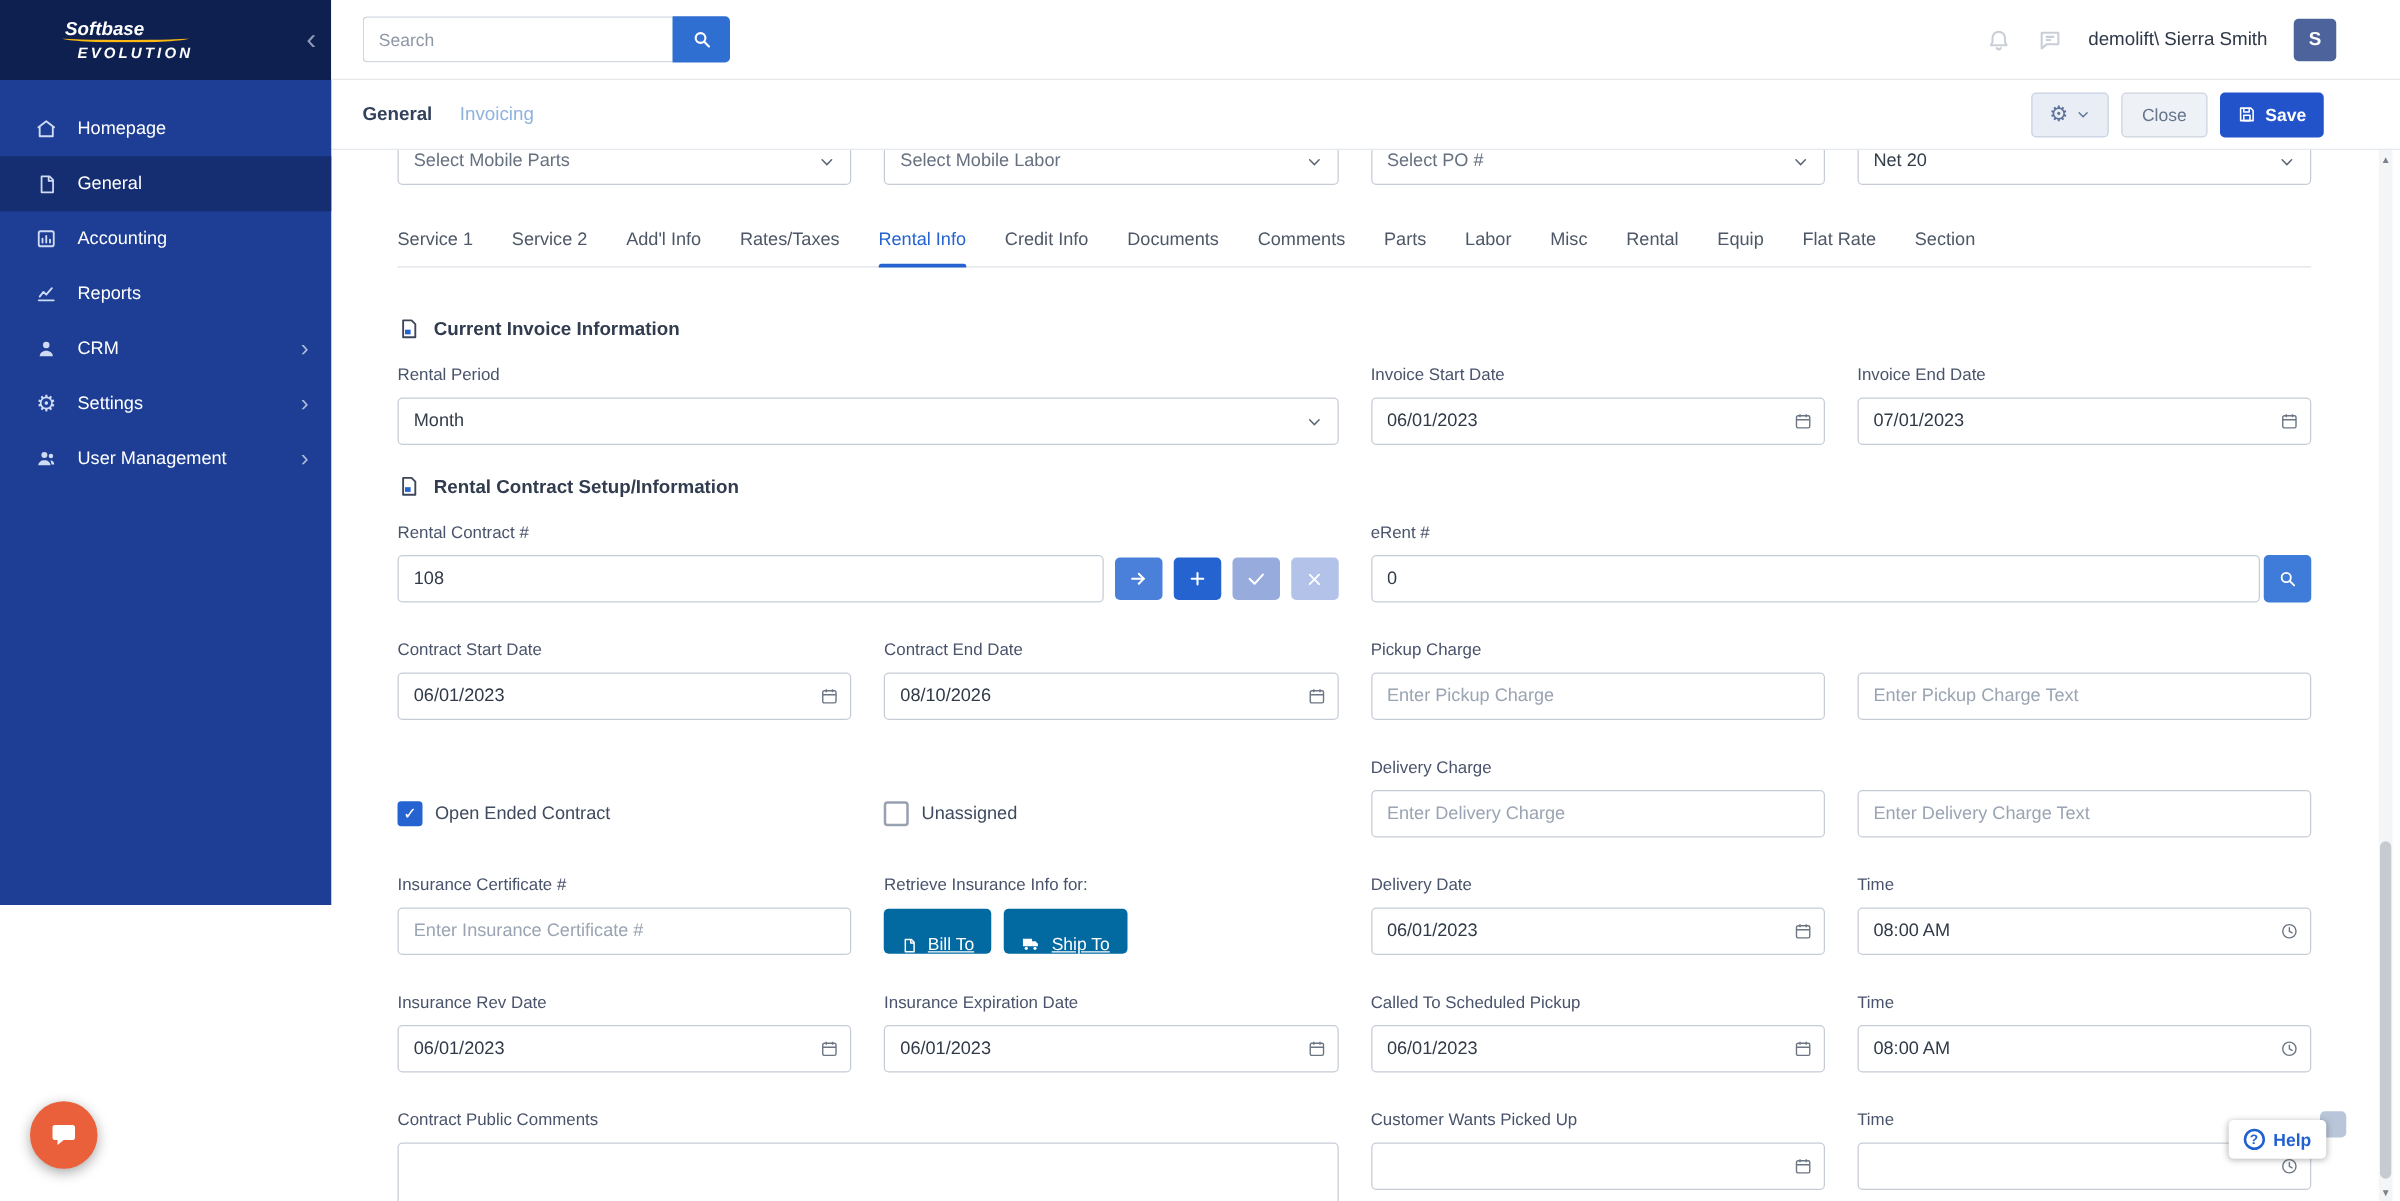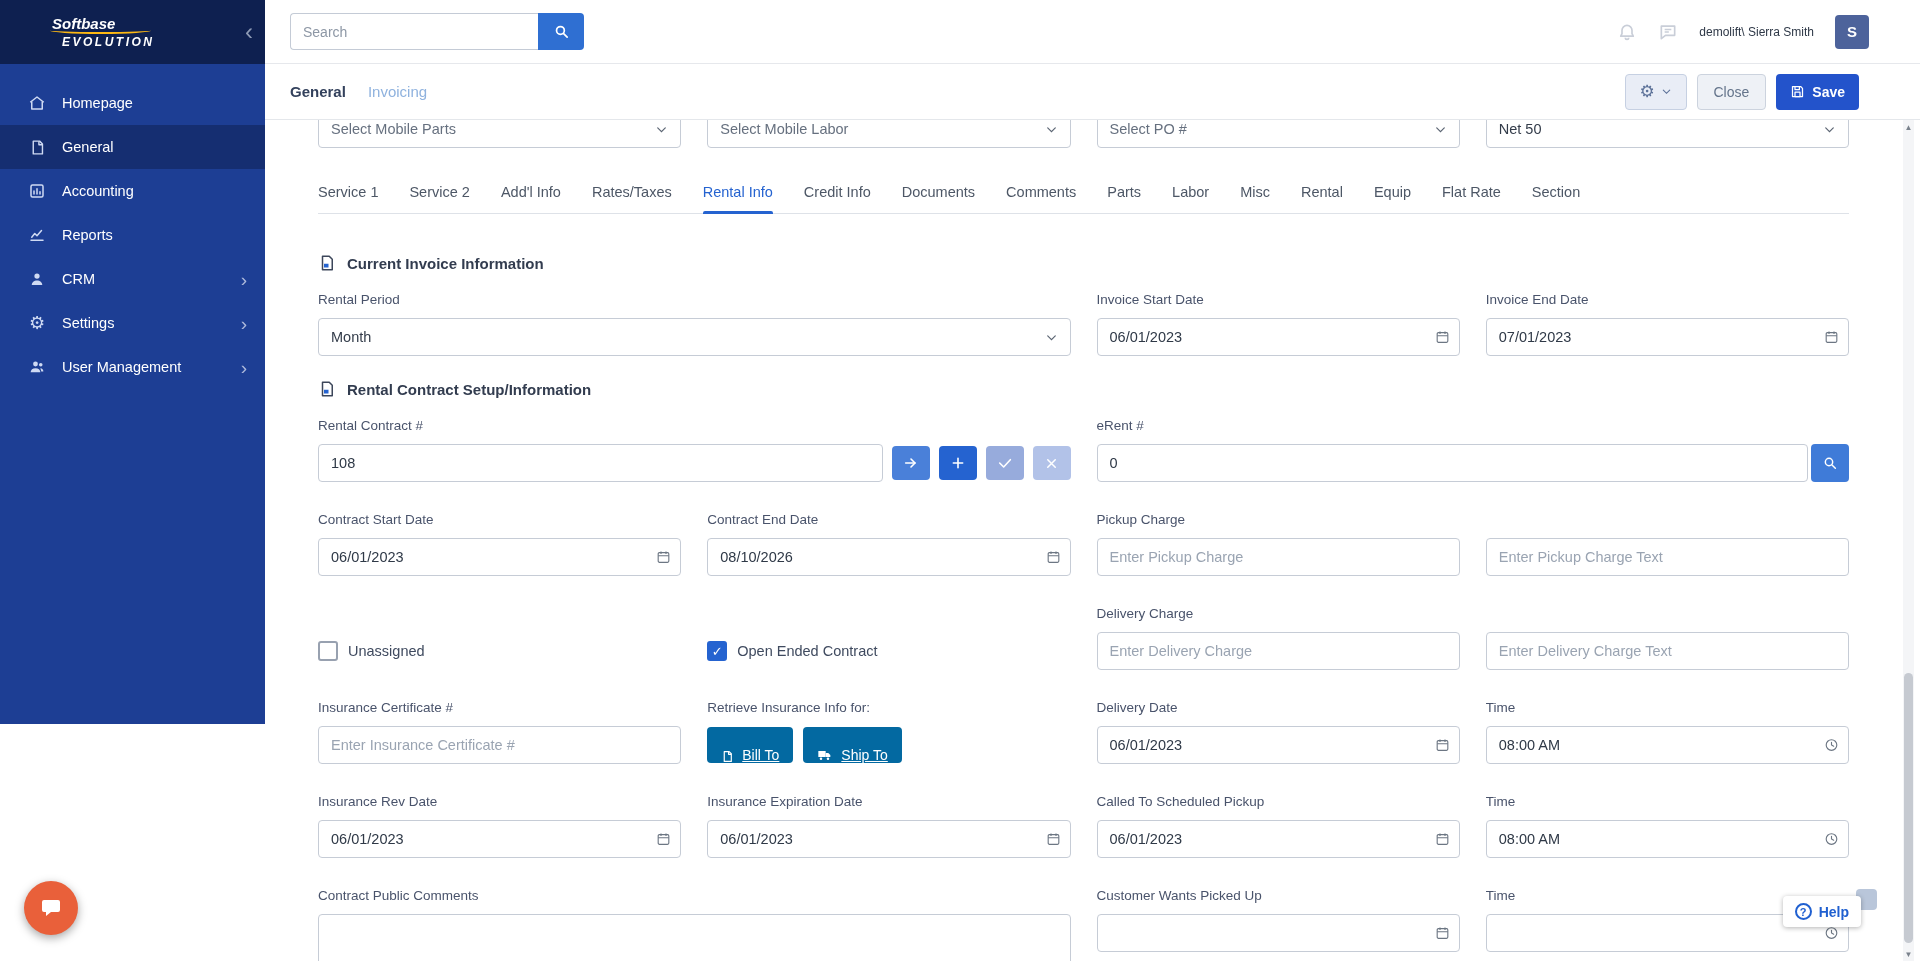--- a/index.html
+++ b/index.html
@@ -15,21 +15,21 @@
   .logo-brand::after { content:''; position:absolute; left:-2px; right:4px; bottom:-2px; height:5px; border-bottom:2px solid #fdb913; border-radius:50%; }
   .logo-sub { font-size:12px; font-weight:bold; letter-spacing:2.5px; margin:4px 0 0 10px; }
   .collapse-chevron { color:#8e9bb5; font-size:24px; line-height:1; cursor:pointer; font-style:normal; }
   .topbar-main { flex:1; background:#fff; border-bottom:1px solid #e6e8ec; display:flex; align-items:center; padding:0 51px 0 25px; }
   .search-wrap { display:flex; height:37px; }
   .search-input { width:248px; border:1px solid #c4cbd6; border-right:none; border-radius:4px 0 0 4px; padding:0 12px; font-size:14px; color:#333; outline:none; font-family:inherit; }
   .search-input::placeholder { color:#8d97a5; }
   .search-btn { width:46px; background:#2f6fd2; border:none; border-radius:0 4px 4px 0; display:flex; align-items:center; justify-content:center; cursor:pointer; }
   .topbar-right { margin-left:auto; display:flex; align-items:center; gap:21px; }
   .tb-icon { color:#c9ced8; cursor:pointer; display:flex; }
-  .user-name { font-size:12px; color:#2e3847; }
+  .user-name { font-size:15px; color:#2e3847; }
   .avatar { width:34px; height:34px; background:#4d639b; color:#fff; border-radius:4px; display:flex; align-items:center; justify-content:center; font-size:15px; font-weight:bold; cursor:pointer; }
 
   
   .sidebar { position:absolute; top:64px; left:0; width:265px; height:660px; background:#1d3e94; padding-top:17px; z-index:9; }
   .nav-item { height:44px; display:flex; align-items:center; padding:0 18px 0 27px; color:#fff; font-size:14.5px; gap:15px; cursor:pointer; }
   .nav-item.active { background:#152e71; }
   .nav-icon { width:20px; display:flex; justify-content:center; color:#cfdaf3; font-style:normal; }
   .nav-icon .glyph { font-size:18px; line-height:1; }
   .nav-chevron { margin-left:auto; color:#aebadb; font-size:19px; line-height:1; }
 
@@ -265,21 +265,21 @@
       </div>
       <div class="sel">
         <span>Select PO #</span>
         <span>
             <svg width="13" height="13" viewBox="0 0 24 24" fill="none" stroke="#5b6573" stroke-width="2.2" stroke-linecap="round">
               <path d="M5 9l7 7 7-7"></path>
             </svg>
           </span>
       </div>
       <div class="sel dark">
-        <span>Net 50</span>
+        <span>Net 20</span>
         <span>
             <svg width="13" height="13" viewBox="0 0 24 24" fill="none" stroke="#5b6573" stroke-width="2.2" stroke-linecap="round">
               <path d="M5 9l7 7 7-7"></path>
             </svg>
           </span>
       </div>
     </div>
 
     <div class="tabstrip">
       <span class="ftab">Service 1</span>
@@ -441,29 +441,29 @@
       <div>
         <div class="flabel"></div>
         <input class="inp" placeholder="Enter Pickup Charge Text" style="">
       </div>
     </div>
 
     <div class="grid4 form-row gap">
       <div>
         <div class="flabel"></div>
         <div class="checkrow">
+          <span class="cb checked"></span>
+          <span class="cb-label">Open Ended Contract</span>
+        </div>
+      </div>
+      <div>
+        <div class="flabel"></div>
+        <div class="checkrow">
           <span class="cb"></span>
           <span class="cb-label">Unassigned</span>
-        </div>
-      </div>
-      <div>
-        <div class="flabel"></div>
-        <div class="checkrow">
-          <span class="cb checked"></span>
-          <span class="cb-label">Open Ended Contract</span>
         </div>
       </div>
       <div>
         <div class="flabel">Delivery Charge</div>
         <input class="inp" placeholder="Enter Delivery Charge" style="">
       </div>
       <div>
         <div class="flabel"></div>
         <input class="inp" placeholder="Enter Delivery Charge Text" style="">
       </div>

